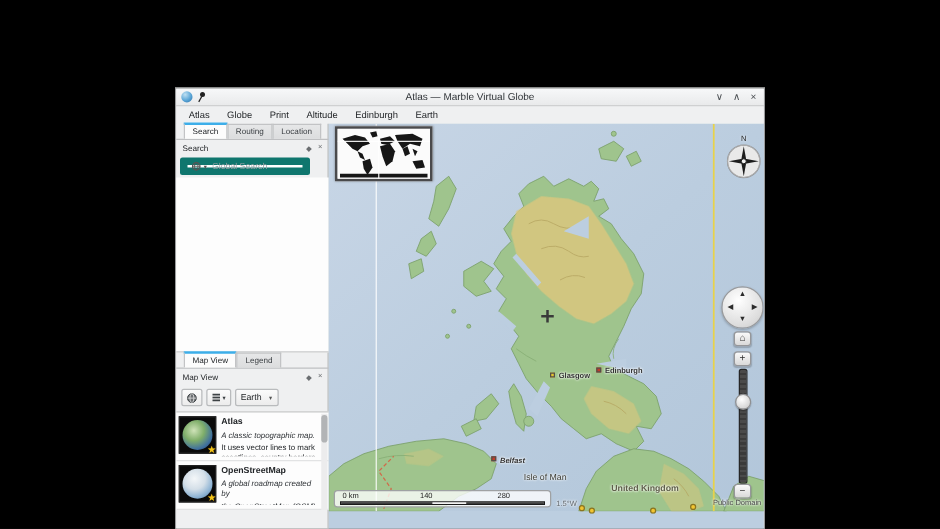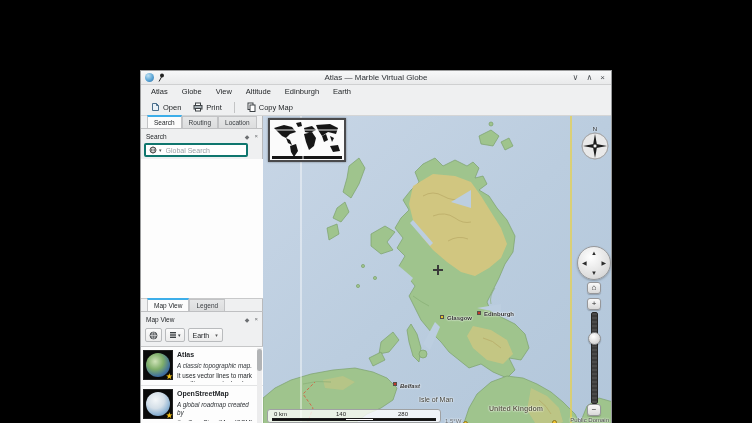--- a/index.html
+++ b/index.html
@@ -21,21 +21,21 @@
   .tool-btn{display:flex;align-items:center;gap:3px;font-size:7.5px;color:#232629;padding:2px 4px;}
   .tool-sep{width:1px;height:11px;background:#c3c4c5;margin:0 4px;}
   
   .main{position:relative;flex:1;display:flex;min-height:0;}
   .sidebar{position:relative;width:122px;background:#eff0f1;border-right:1px solid #b9babc;flex:none;}
   .tabbar{position:absolute;left:0;width:122px;height:13px;border-bottom:1px solid #bfc0c2;display:flex;align-items:flex-end;padding-left:6px;}
   .tab{font-size:6.5px;color:#3a3e42;padding:2px 6px 2px 6px;background:linear-gradient(#e6e7e8,#dcdDde);border:1px solid #c2c3c5;border-bottom:none;height:12px;line-height:8px;}
   .tab.active{background:#fcfcfc;border-top:2px solid #3daee9;height:13px;color:#232629;}
   .dockhead{position:absolute;left:0;width:122px;height:12px;display:flex;align-items:center;padding:0 5px;font-size:6.5px;color:#232629;}
   .dockhead .dk-icons{margin-left:auto;display:flex;gap:5px;color:#6b6e71;font-size:6px;}
-  .srch-input{position:absolute;left:3px;width:104px;height:14px;background:#fff;border:2px solid #0f766e;border-radius:2px;display:flex;align-items:center;padding:0 3px;gap:2px;}
+  .srch-input{position:absolute;left:3px;width:104px;height:14px;background:#fff;border:6px solid #0f766e;border-radius:2px;display:flex;align-items:center;padding:0 3px;gap:2px;}
   .srch-input input{border:none;outline:none;flex:1;font-size:7px;color:#232629;background:transparent;min-width:0;}
   .srch-input input::placeholder{color:#9aa0a5;}
   .white-fill{position:absolute;left:0;width:122px;background:#fdfdfd;border-bottom:1px solid #c8c9ca;}
   .mv-controls{position:absolute;left:0;width:122px;height:20px;display:flex;align-items:center;padding-left:4px;gap:3px;}
   .icon-btn{height:14px;background:linear-gradient(#fbfbfb,#ececec);border:1px solid #b9bbbd;border-radius:2px;display:flex;align-items:center;justify-content:center;font-size:7px;color:#3a3e42;padding:0 3px;gap:1px;}
   .combo{height:14px;background:linear-gradient(#fbfbfb,#ececec);border:1px solid #b9bbbd;border-radius:2px;display:flex;align-items:center;font-size:7px;color:#232629;padding:0 4px;gap:6px;}
   .maplist{position:absolute;left:0;width:122px;background:#fdfdfd;overflow:hidden;}
   .mapitem{position:relative;height:39px;border-bottom:1px solid #e2e3e4;display:flex;padding:3px 8px 3px 2px;gap:4px;}
   .thumb{width:30px;height:30px;background:#0a0a0a;flex:none;position:relative;border:1px solid #222;}
   .thumb .ball{position:absolute;left:2px;top:2px;width:24px;height:24px;border-radius:50%;}
@@ -90,51 +90,26 @@
       <div class="win-ctrls">
         <span>∨</span>
         <span>∧</span>
         <span>×</span>
       </div>
     </div>
 
     <div class="menubar">
       <span>Atlas</span>
       <span>Globe</span>
-      <span>View</span>
+      <span>Print</span>
       <span>Altitude</span>
       <span>Edinburgh</span>
       <span>Earth</span>
     </div>
 
-    <div class="toolbar">
-      <div class="tool-btn">
-        <svg width="9" height="10">
-            <path d="M1.5,1.5 h4 l2,2 v5 h-6 z" fill="#eaf2f8" stroke="#4a6f8d" stroke-width="1"></path>
-            <path d="M5.5,1.5 v2 h2" fill="none" stroke="#4a6f8d" stroke-width="1"></path>
-          </svg>
-        <span>Open</span>
-      </div>
-      <div class="tool-btn">
-        <svg width="10" height="10">
-            <rect x="2.5" y="1" width="5" height="2.5" fill="#fff" stroke="#3c4144" stroke-width="1"></rect>
-            <rect x="1" y="3.5" width="8" height="3.5" fill="#aab2b7" stroke="#3c4144" stroke-width="1"></rect>
-            <rect x="2.5" y="6.5" width="5" height="2.5" fill="#fff" stroke="#3c4144" stroke-width="1"></rect>
-          </svg>
-        <span>Print</span>
-      </div>
-      <div class="tool-sep"></div>
-      <div class="tool-btn">
-        <svg width="9" height="10">
-            <rect x="1" y="1" width="5" height="6.5" fill="#fff" stroke="#3c4144" stroke-width="1"></rect>
-            <rect x="3" y="3" width="5" height="6.5" fill="#fff" stroke="#3c4144" stroke-width="1"></rect>
-          </svg>
-        <span>Copy Map</span>
-      </div>
-    </div>
 
     <div class="main">
 
       <div class="sidebar">
 
         <div class="tabbar" style="top:0;">
           <div class="tab active">Search</div>
           <div class="tab">Routing</div>
           <div class="tab">Location</div>
         </div>

